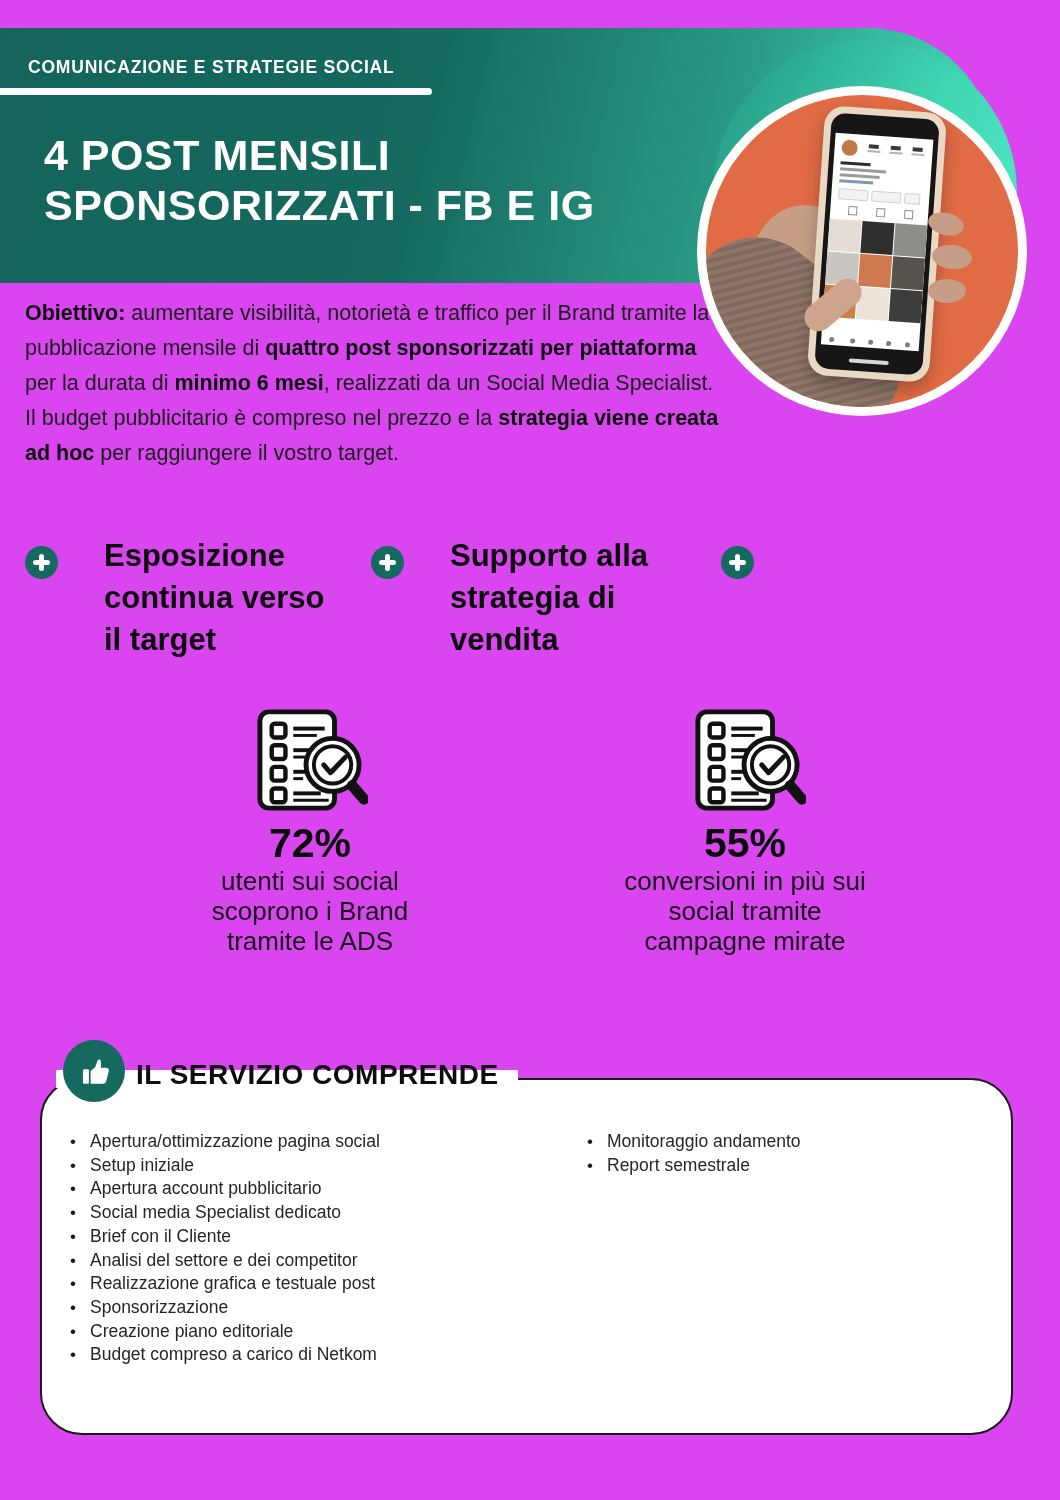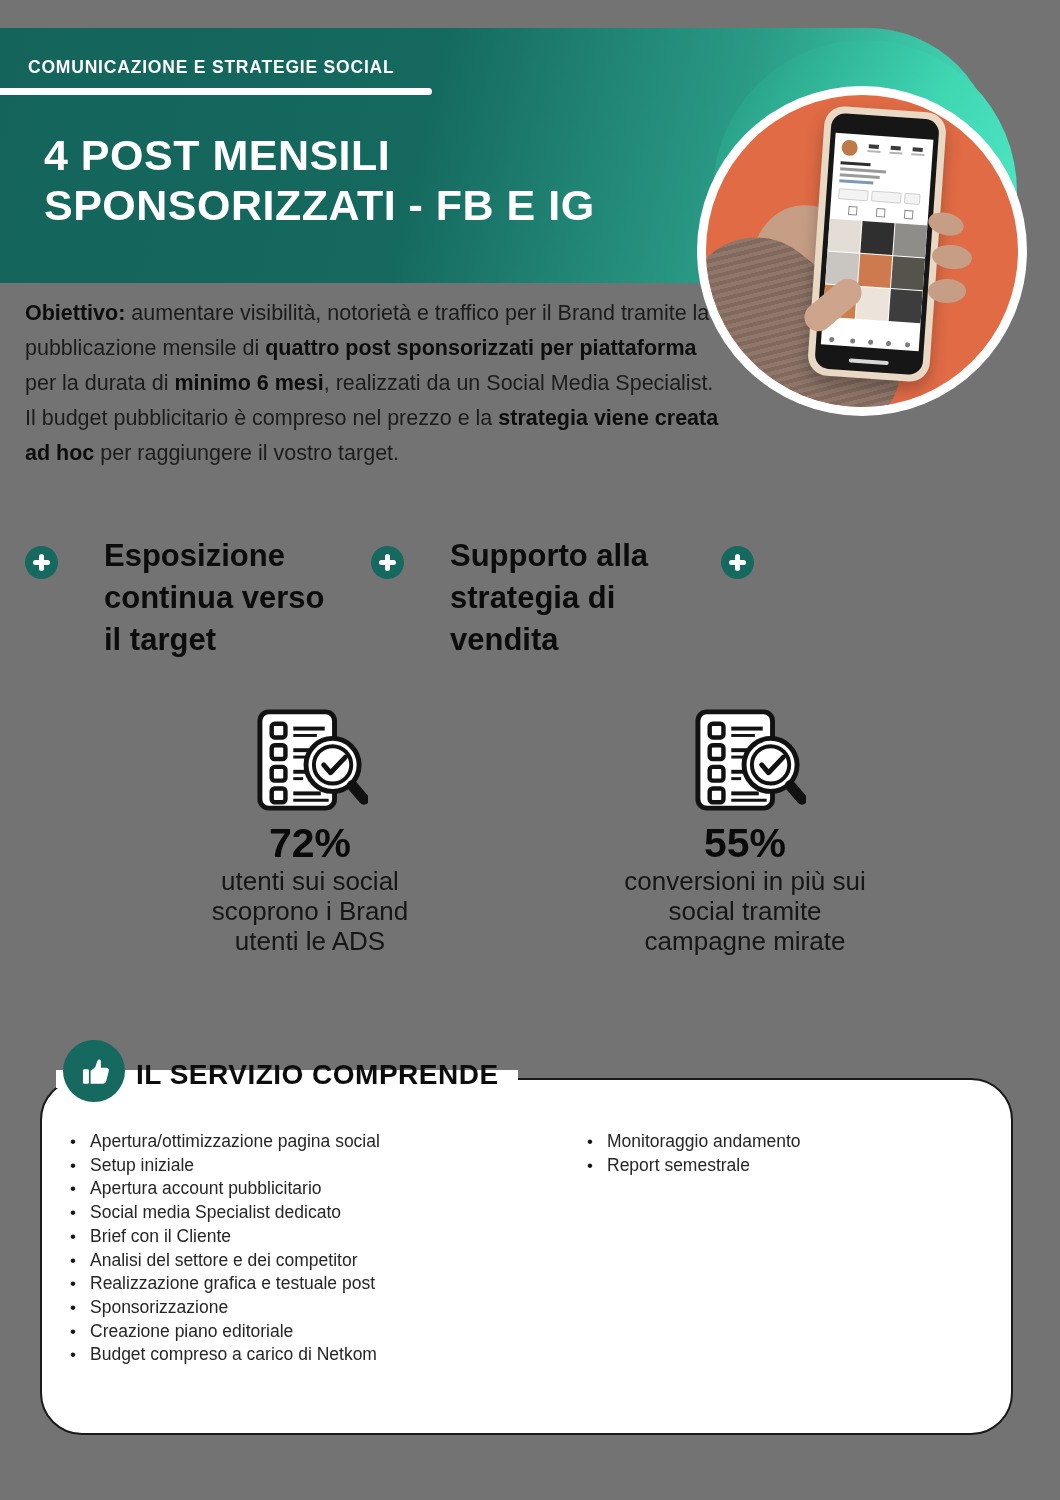--- a/index.html
+++ b/index.html
@@ -1,18 +1,18 @@
 <!DOCTYPE html>
 <html><head>
 <meta charset="utf-8">
 <style>
   html,body{margin:0;padding:0;background:#fff;}
   #poster{
     position:relative;width:1060px;height:1500px;margin:0 auto;
-    background:#737373;overflow:hidden;
+    background:#d946ef;overflow:hidden;
     font-family:"Liberation Sans",sans-serif;color:#111;
   }
   
   .banner{
     position:absolute;left:0;top:28px;width:995px;height:255px;z-index:1;
     background:linear-gradient(103deg,#14645b 0%,#15695f 42%,#2a9a85 72%,#49e6c1 100%);
     border-radius:0 130px 130px 0;
   }
   .mint-swoosh{
     position:absolute;left:713px;top:40px;width:304px;height:304px;border-radius:50%;z-index:2;
@@ -246,21 +246,21 @@
       <circle cx="84" cy="60" r="27" fill="#fff"></circle>
       <circle cx="84" cy="60" r="19" stroke-width="4"></circle>
       <path d="M75 60 l7 8 l15 -16" stroke-linecap="round" stroke-linejoin="round"></path>
       <path d="M104 81 L116 95" stroke-width="11" stroke-linecap="round"></path>
     </svg>
   </div>
   <div class="stat-value v1">72%</div>
   <div class="stat-desc d1">
     <span>utenti sui social</span>
     <span>scoprono i Brand</span>
-    <span>utenti le ADS</span>
+    <span>tramite le ADS</span>
   </div>
 
   <div class="stat-icon i2">
     <svg width="118" height="108" viewBox="0 0 120 110" fill="none" stroke="#111" stroke-width="5">
       <rect x="10" y="6" width="76" height="98" rx="9" fill="#fff"></rect>
       <rect x="22" y="18" width="14" height="14" rx="3" stroke-width="4.5"></rect>
       <line x1="44" y1="23" x2="76" y2="23" stroke-width="4"></line>
         <line x1="44" y1="30" x2="68" y2="30" stroke-width="3"></line>
       <rect x="22" y="40" width="14" height="14" rx="3" stroke-width="4.5"></rect>
       <line x1="44" y1="45" x2="60" y2="45" stroke-width="4"></line>

